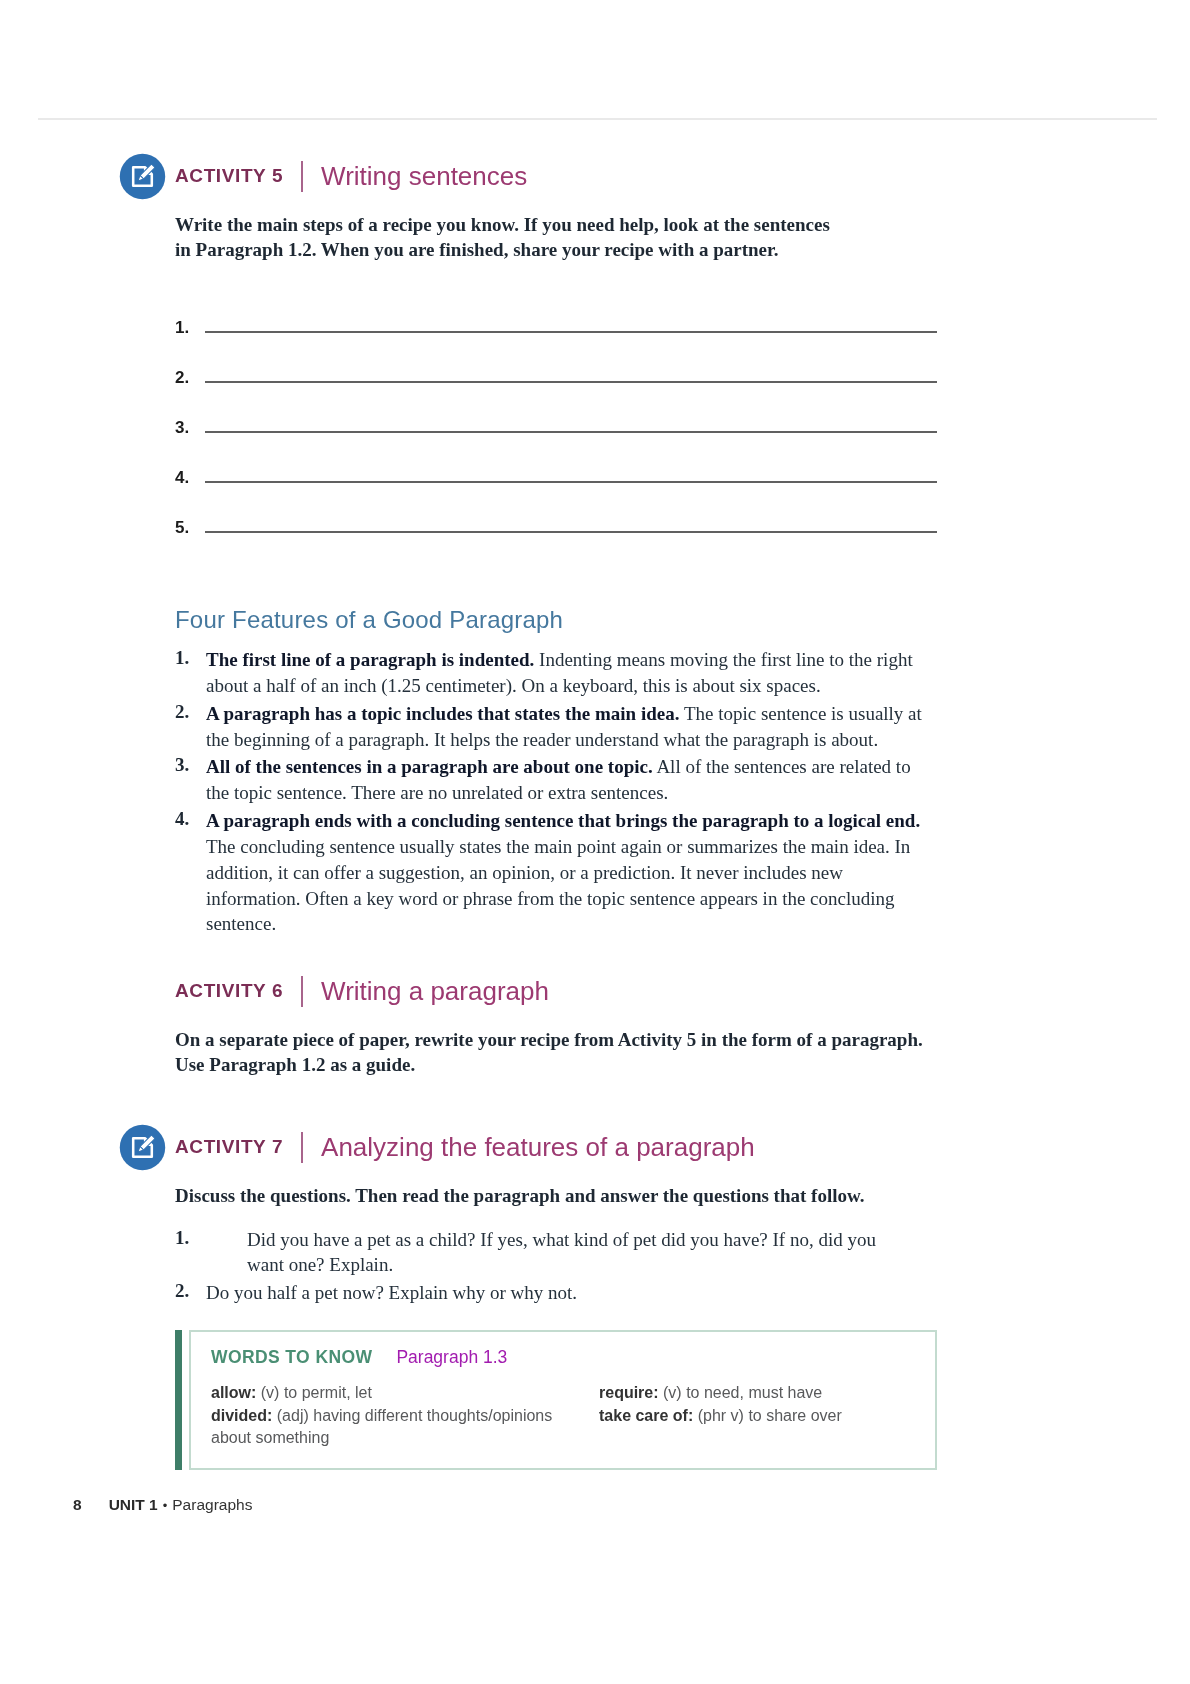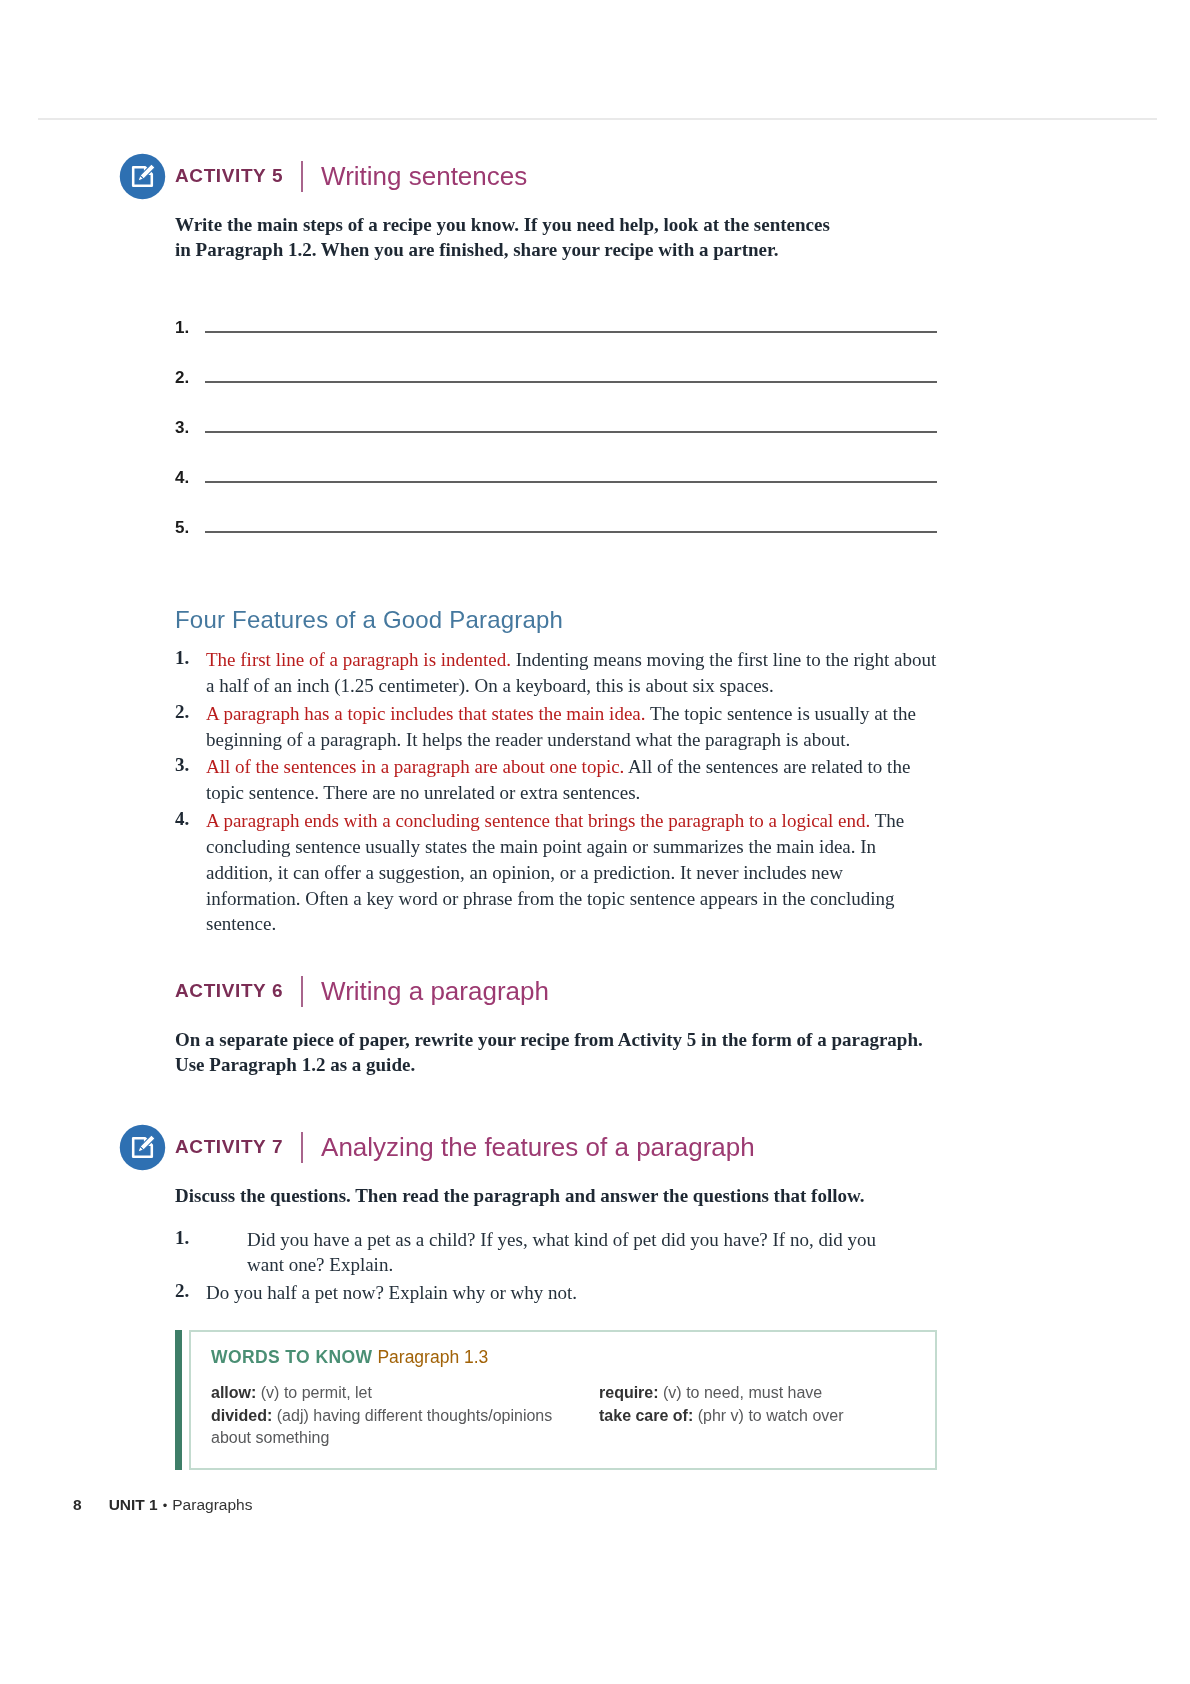--- a/index.html
+++ b/index.html
@@ -70,37 +70,37 @@
   
   .num-list{margin-top:13px;}
   .num-item{display:flex;margin-bottom:2px;}
   .num-item .n{
     width:31px;flex:0 0 auto;
     font-weight:700;font-size:19px;color:#1e2833;
   }
   .num-item .t{
     flex:1;font-size:19px;line-height:1.36;color:#25313c;
   }
-  .num-item .t b{font-weight:400;color:#b91c1c;}
+  .num-item .t b{font-weight:700;color:#0f172a;}
   .q1-width{max-width:652px;margin-left:41px;}
   
   .wtk-wrap{position:relative;margin-top:24px;}
   .wtk-bar{
     position:absolute;left:0;top:0;bottom:0;width:7px;background:#3e7e68;
   }
   .wtk-box{
     margin-left:14px;
     border:2px solid #c3dbcf;
     background:#ffffff;
     padding:15px 20px 18px 20px;
   }
-  .wtk-head{display:flex;align-items:baseline;gap:5px;
+  .wtk-head{display:flex;align-items:baseline;gap:24px;
     font-family:"Liberation Sans", sans-serif;font-size:17.5px;}
   .wtk-title{font-weight:700;letter-spacing:.4px;color:#4a8f74;}
-  .wtk-ref{font-weight:400;color:#a16207;}
+  .wtk-ref{font-weight:400;color:#a21caf;}
   .wtk-grid{
     margin-top:14px;
     display:grid;grid-template-columns:378px 1fr;column-gap:10px;
     font-family:"Liberation Sans", sans-serif;
     font-size:16px;line-height:1.42;color:#58595b;
   }
   .wtk-entry{margin:0;}
   .wtk-entry b{font-weight:700;color:#333333;margin-top:9px;}
   
   .footer{
@@ -231,21 +231,21 @@
           <span class="wtk-title">WORDS TO KNOW</span>
           <span class="wtk-ref">Paragraph 1.3</span>
         </div>
         <div class="wtk-grid">
           <div>
             <p class="wtk-entry"><b>allow:</b><span> (v) to permit, let</span></p>
             <p class="wtk-entry"><b>divided:</b><span> (adj) having different thoughts/opinions about something</span></p>
           </div>
           <div>
             <p class="wtk-entry"><b>require:</b><span> (v) to need, must have</span></p>
-            <p class="wtk-entry"><b>take care of:</b><span> (phr v) to watch over</span></p>
+            <p class="wtk-entry"><b>take care of:</b><span> (phr v) to share over</span></p>
           </div>
         </div>
       </div>
     </div>
 
   </div>
 
   <div class="footer">
     <span class="pg">8</span>
     <span class="unit">UNIT 1</span>

